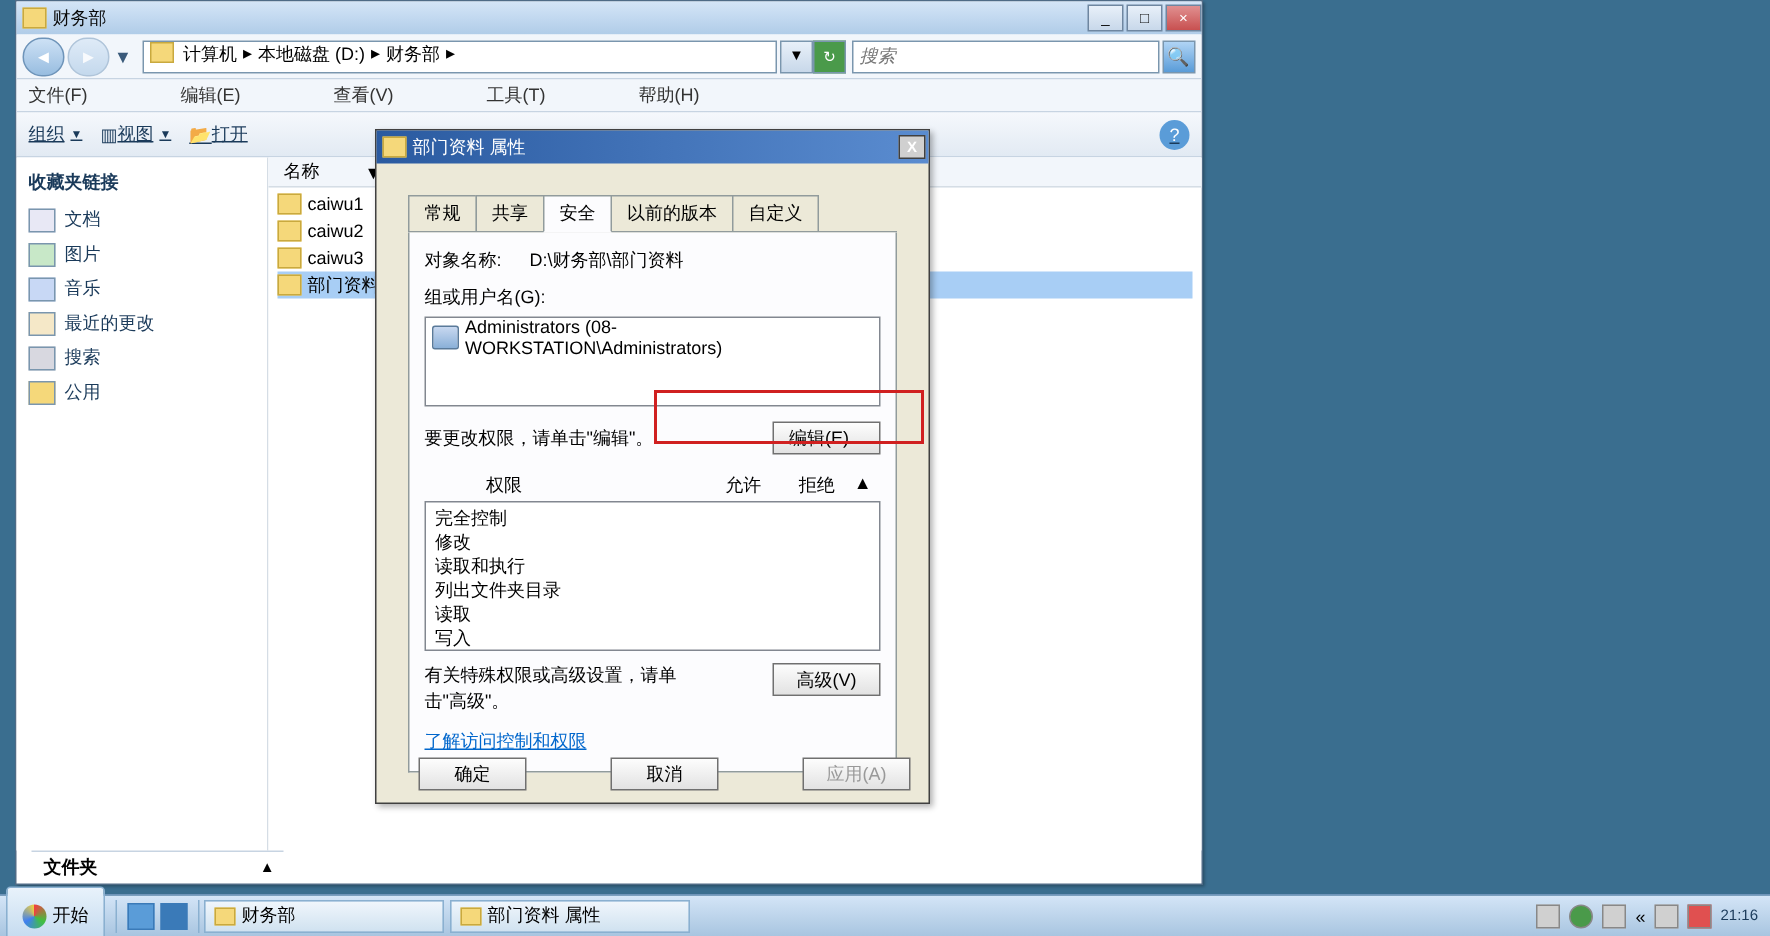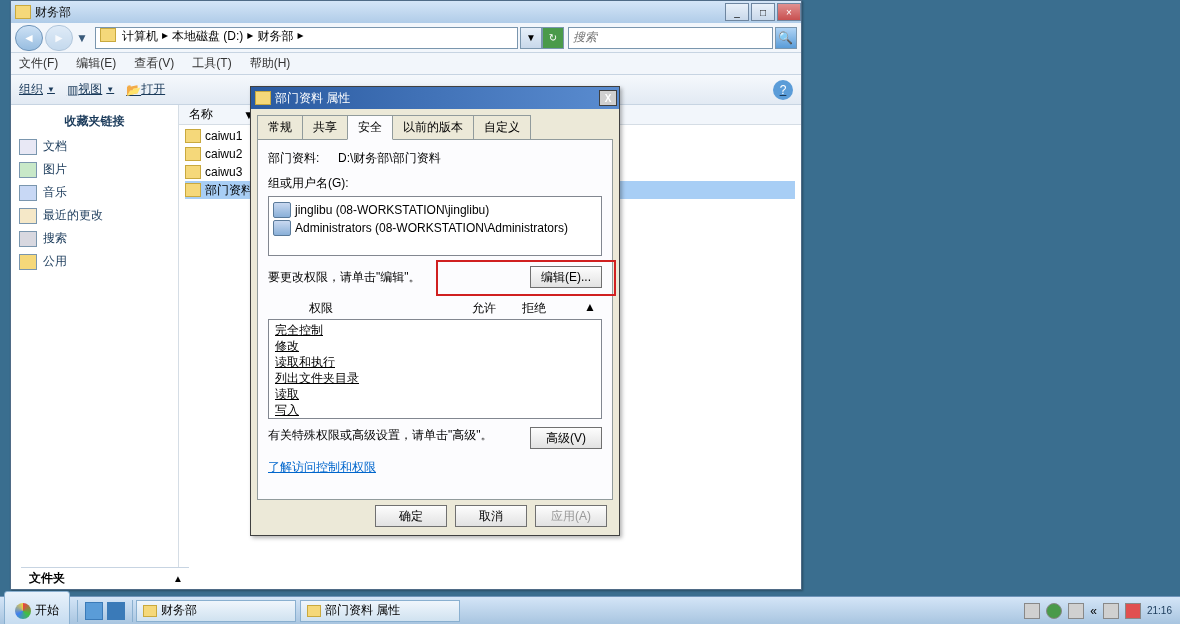--- a/index.html
+++ b/index.html
@@ -21,30 +21,30 @@
 .addr-bar { flex: 1; height: 22px; border: 1px solid #7a96ae; background: #fff; display: flex; align-items: flex-start; padding: 0 4px; }
 .addr-bar .folder-icon { width: 16px; height: 14px; background: #f5d87a; border: 1px solid #c9a93e; margin-right: 4px; }
 .addr-bar .crumb { padding: 0 2px; color: #000; }
 .addr-bar .sep { color: #000; padding: 0 2px; }
 .addr-end { display: flex; margin-left: 2px; }
 .addr-btn { width: 22px; height: 22px; border: 1px solid #7a96ae; background: linear-gradient(#e8f0f9,#c8d8ea); display: flex; align-items: center; justify-content: center; font-size: 10px; cursor: pointer; }
 .addr-btn.refresh { background: #4a9a4a; color: #fff; }
 .search-box { width: 205px; height: 22px; border: 1px solid #7a96ae; background: #fff; margin-left: 4px; display: flex; align-items: center; padding-left: 4px; color: #777; font-style: italic; }
 .search-btn { width: 22px; height: 22px; border: 1px solid #7a96ae; background: linear-gradient(#b0d4f5,#5a9cd8); color: #fff; display: flex; align-items: center; justify-content: center; margin-left: 2px; cursor: pointer; }
 
-.menu-row { height: 22px; background: #f2f6fb; border-bottom: 1px solid #c7d4e2; display: flex; align-items: center; padding-left: 8px; color: #333; }
+.menu-row { height: 22px; background: #f2f6fb; border-bottom: 1px solid #c7d4e2; display: flex; align-items: center; padding-left: 8px; color: #333; gap: 44px; }
 .menu-row span { margin-right: 18px; cursor: pointer; }
 
 .toolbar-row { height: 30px; background: linear-gradient(#f5f8fc,#e2eaf3); border-bottom: 1px solid #c7d4e2; display: flex; align-items: center; padding: 0 8px; color: #1a3a5a; text-decoration: underline; }
 .tb-item { display: flex; align-items: center; margin-right: 12px; cursor: pointer; }
 .tb-item .dd { margin-left: 4px; font-size: 8px; }
 .tb-spacer { flex: 1; }
 .tb-help { width: 20px; height: 20px; border-radius: 10px; background: #5a9cd8; color: #fff; display: flex; align-items: center; justify-content: center; cursor: pointer; }
 
-.content { display: flex; height: calc(100% - 126px); text-align: center; }
+.content { display: flex; height: calc(100% - 126px); }
 .sidebar { width: 168px; background: #fff; border-right: 1px solid #d5dde5; padding: 8px; }
 .sidebar-title { font-weight: bold; color: #1a3a5a; margin-bottom: 8px; }
 .sidebar-link { display: flex; align-items: center; margin-bottom: 6px; color: #1a3a5a; cursor: pointer; }
 .sb-icon { width: 18px; height: 16px; margin-right: 6px; border: 1px solid #7a96ae; }
 .sb-icon.doc { background: #e8e8f5; }
 .sb-icon.pic { background: #c8e8c8; }
 .sb-icon.music { background: #c8d8f5; }
 .sb-icon.recent { background: #f5e8c8; }
 .sb-icon.search { background: #d8d8e0; }
 .sb-icon.public { background: #f5d87a; }
@@ -59,42 +59,42 @@
 .file-item { display: flex; align-items: center; height: 18px; }
 .file-item .ficon { width: 16px; height: 14px; background: #f5d87a; border: 1px solid #c9a93e; margin-right: 4px; }
 .file-item.sel { background: #a8cef5; }
 
 
 .dialog { position: absolute; left: 250px; top: 86px; width: 370px; height: 450px; background: #ece9d8; border: 1px solid #404040; box-shadow: 2px 2px 4px rgba(0,0,0,0.3); }
 .dlg-title { height: 22px; background: linear-gradient(90deg, #2a5aa0, #5a8cd0); color: #fff; display: flex; align-items: center; padding-left: 4px; }
 .dlg-title .dlg-icon { width: 16px; height: 14px; background: #f5d87a; border: 1px solid #c9a93e; margin-right: 4px; }
 .dlg-title .dlg-spacer { flex: 1; }
 .dlg-close { width: 18px; height: 16px; background: #d0d0d0; border: 1px solid #404040; display: flex; align-items: center; justify-content: center; font-size: 10px; font-weight: bold; margin-right: 2px; cursor: pointer; }
-.dlg-body { padding: 6px; height: calc(100% - 22px); position: relative; }
+.dlg-body { padding: 21px; height: calc(100% - 22px); position: relative; }
 .tabs { display: flex; border-bottom: 1px solid #919b9c; }
 .tab { padding: 3px 10px; border: 1px solid #919b9c; border-bottom: none; background: #ece9d8; margin-right: -1px; cursor: pointer; }
 .tab.active { background: #fcfcfe; position: relative; z-index: 2; border-bottom: 1px solid #fcfcfe; margin-bottom: -1px; }
 .tab-content { border: 1px solid #919b9c; border-top: none; background: #fcfcfe; padding: 10px; height: 360px; position: relative; }
 .field-row { margin-bottom: 8px; display: flex; }
 .field-row .lbl { width: 70px; }
 .group-list { border: 1px solid #828790; background: #fff; height: 60px; padding: 4px; }
 .group-item { display: flex; align-items: center; height: 18px; font-family: "SimSun", monospace; font-size: 12px; }
 .group-item .gicon { width: 18px; height: 16px; background: linear-gradient(#c8d8f0,#8ab0d8); border: 1px solid #5a7a9a; border-radius: 2px; margin-right: 4px; }
 .edit-row { display: flex; align-items: center; margin: 10px 0; }
 .edit-row .txt { flex: 1; }
 .red-box { position: absolute; border: 2px solid #d02020; pointer-events: none; left: 436px; top: 260px; width: 180px; height: 36px; z-index: 10; }
-.btn { min-width: 72px; height: 22px; border: 1px solid #707070; background: linear-gradient(#fdfdfd,#e2e2e2); cursor: pointer; padding: 0 8px; }
+.btn { min-width: 72px; height: 22px; border: 1px solid #707070; background: linear-gradient(#fdfdfd,#e2e2e2); cursor: pointer; padding: 0 8px; margin-left: 48px; }
 .btn:disabled { color: #999; }
 .perm-box { border: 1px solid #828790; background: #fff; height: 100px; position: relative; }
 .perm-head { display: flex; padding: 2px 6px; margin-left: 35px; }
 .perm-head .pname { width: 150px; }
 .perm-head .pcol { width: 50px; text-align: center; }
 .perm-head .parr { margin-left: auto; cursor: pointer; }
 .perm-items { padding: 2px 6px; }
-.perm-item { height: 16px; text-decoration: underline; }
+.perm-item { height: 16px; }
 .adv-row { display: flex; margin-top: 8px; }
 .adv-row .txt { flex: 1; }
 .link { color: #0066cc; text-decoration: underline; margin-top: 10px; display: inline-block; cursor: pointer; }
 .dlg-buttons { position: absolute; bottom: 8px; right: 12px; display: flex; gap: 8px; }
 
 
 .taskbar { position: absolute; left: 0; bottom: 0; width: 1180px; height: 28px; background: linear-gradient(#d4e5f7, #a8c5e0); border-top: 1px solid #6e94b9; display: flex; align-items: center; }
 .start-btn { height: 40px; padding: 0 10px; display: flex; align-items: center; background: linear-gradient(#e8f2fb,#c0d8ee); border: 1px solid #8ab0d0; border-radius: 3px; margin: 0 4px; cursor: pointer; }
 .start-orb { width: 16px; height: 16px; border-radius: 8px; background: conic-gradient(#f04040, #40c040, #4080f0, #f0d040); margin-right: 4px; }
 .tb-divider { width: 1px; height: 22px; background: #8ab0d0; margin: 0 3px; }
@@ -239,29 +239,25 @@
   <div class="dlg-body">
     <div class="tabs" id="dlg-tabs">
         <div class="tab">常规</div>
         <div class="tab">共享</div>
         <div class="tab active">安全</div>
         <div class="tab">以前的版本</div>
         <div class="tab">自定义</div>
       </div>
     <div class="tab-content">
       <div class="field-row">
-        <span class="lbl">部门资料:</span>
+        <span class="lbl">对象名称:</span>
         <span>D:\财务部\部门资料</span>
       </div>
       <div style="margin-bottom:4px;">组或用户名(G):</div>
       <div class="group-list" id="groups-list">
-          <div class="group-item">
-            <div class="gicon"></div>
-            <span>jinglibu (08-WORKSTATION\jinglibu)</span>
-          </div>
           <div class="group-item">
             <div class="gicon"></div>
             <span>Administrators (08-WORKSTATION\Administrators)</span>
           </div>
         </div>
       <div class="edit-row">
         <span class="txt">要更改权限，请单击"编辑"。</span>
         <button class="btn">编辑(E)...</button>
       </div>
       <div class="perm-head">

